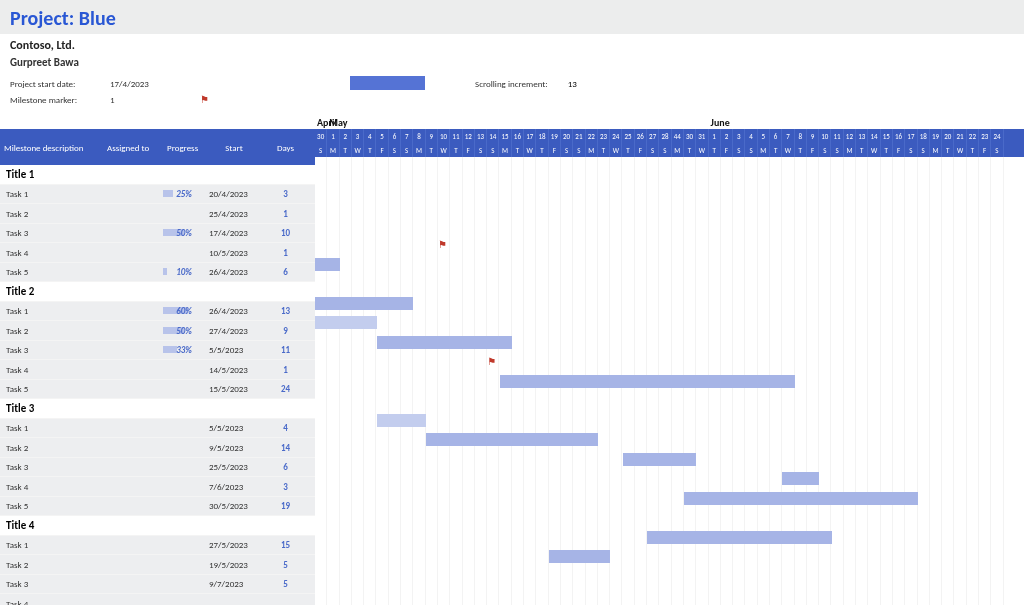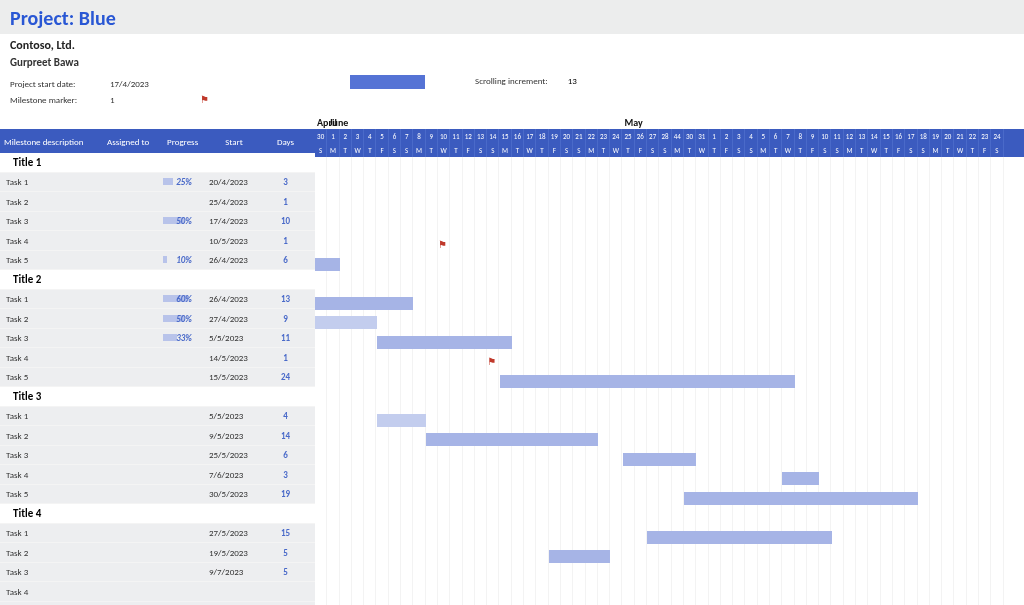--- a/index.html
+++ b/index.html
@@ -9,21 +9,21 @@
   .project-title { color: #2957d4; font-size: 20px; font-weight: bold; }
   
   .meta-region { padding: 4px 10px 8px; }
   .company { font-weight: bold; font-size: 12px; color: #222; margin-bottom: 4px; }
   .lead    { font-weight: bold; font-size: 11px; color: #333; margin-bottom: 6px; }
   .meta-row { display: flex; align-items: center; height: 16px; font-size: 9px; color: #333; }
   .meta-row .lbl { width: 100px; }
   .meta-row .val { width: 60px; text-align: left; }
   .flag { color: #c0392b; margin-left: 30px; font-size: 10px; }
   
-  .scroll-row { display:flex; height:16px; }
+  .scroll-row { display:flex; align-items:center; height:16px; }
   .scroll-bar-track { width: 95px; height: 14px; background: #fff; display: flex; }
   .scroll-bar-thumb { width: 75px; height:14px; background:#5573d5; }
   .scroll-lbl { margin-left: 30px; font-size: 9px; color:#333; margin-right:20px; }
   .scroll-val { font-size: 9px; }
   
   .grid { display: flex; }
   .left { width: 315px; flex: none; }
   .right { flex: 1; overflow: hidden; position: relative; }
 
   .col-header { background: #3b5bbf; color: #fff; font-size: 9px; height: 18px; display:flex; align-items:center; }
@@ -34,21 +34,21 @@
   .c-start{ width: 58px; text-align:center; }
   .c-days { width: 45px; text-align:center; }
 
   .month-row { height: 14px; display:flex; font-size:10px; font-weight:bold; color:#111; }
   .month-cell { display:flex; align-items:center; padding-left:2px; }
   
   .daynum-row, .daywk-row { height: 14px; display:flex; background:#3b5bbf; color:#fff; font-size:7px; }
   .day-cell { width: 12.3px; flex:none; border-right:1px solid #4a6ac9; display:flex; align-items:center; justify-content:center; }
 
   .body-row { height: 19.5px; display:flex; align-items:center; border-bottom:1px solid #f4f4f4; font-size:9px; color:#333; }
-  .body-row.section { font-weight:bold; font-size:11px; color:#000; background:#fff;justify-content:flex-end; }
+  .body-row.section { font-weight:bold; font-size:11px; color:#000; background:#fff; }
   .body-row.task { background:#edeef0; }
   .body-row > div { padding:0 4px; }
   .b-desc { width:103px; padding-left:6px !important; }
   .b-ass  { width:60px; }
   .b-prog { width:42px; text-align:center; color:#4a6ac9; font-weight:bold; position:relative; }
   .b-prog .pbar { position:absolute; left:0; top:2px; bottom:2px; background:#b8c3ea; z-index:0; }
   .b-prog .ptxt { position:relative; z-index:1;font-style:italic; }
   .b-start{ width:58px; text-align:left; }
   .b-days { width:45px; text-align:center; color:#4a6ac9; font-weight:bold; }
 
@@ -88,21 +88,21 @@
     <div class="lbl">Milestone marker:</div>
     <div class="val">1</div>
     <div class="flag">⚑</div>
   </div>
 </div>
 
 <div class="grid">
 
   <div class="left">
     <div style="height:14px"></div>
-    <div class="col-header" style="height:24px">
+    <div class="col-header" style="height:36px">
       <div class="c-desc">Milestone description</div>
       <div class="c-ass">Assigned to</div>
       <div class="c-prog">Progress</div>
       <div class="c-start">Start</div>
       <div class="c-days">Days</div>
     </div>
     <div id="left-rows">
         <div class="body-row section">
           <div class="b-desc">Title 1</div>
           <div class="b-ass"></div>
@@ -270,22 +270,22 @@
           <div class="b-start"></div>
           <div class="b-days"></div>
         </div>
       </div>
 
   </div>
 
   <div class="right">
     <div class="month-row" id="month-row">
         <div class="month-cell" style="width: 12.3px;">April</div>
+        <div class="month-cell" style="width: 381.3px;">May</div>
         <div class="month-cell" style="width: 295.2px;">June</div>
-        <div class="month-cell" style="width: 381.3px;">May</div>
       </div>
     <div class="daynum-row" id="daynum-row">
         <div class="day-cell">30</div>
         <div class="day-cell">1</div>
         <div class="day-cell">2</div>
         <div class="day-cell">3</div>
         <div class="day-cell">4</div>
         <div class="day-cell">5</div>
         <div class="day-cell">6</div>
         <div class="day-cell">7</div>

